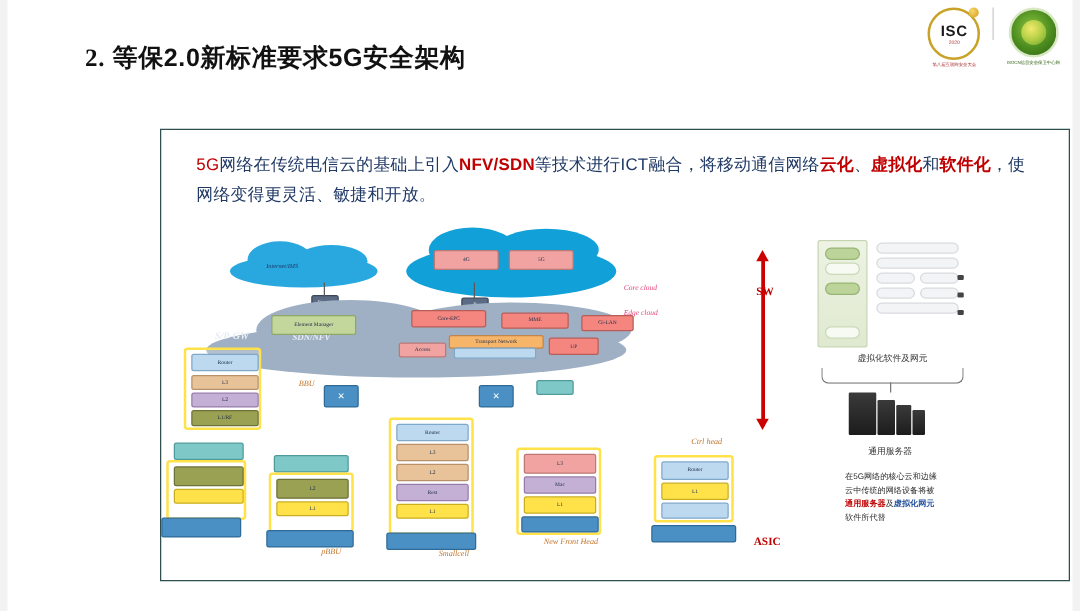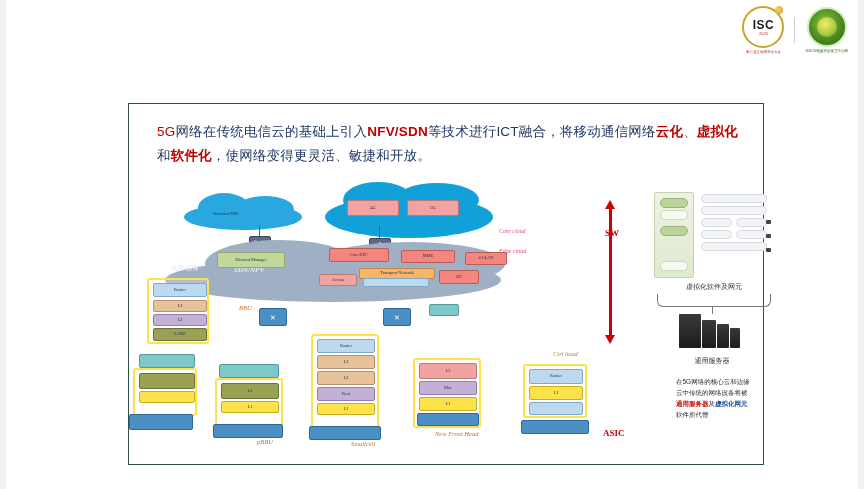--- a/index.html
+++ b/index.html
@@ -28,21 +28,20 @@
     background: #f2f2f2;
   }
   .slide-edge-l { left: 0; }
   .slide-edge-r { right: 0; }
 
   
   .logo-bar {
     position: absolute;
     right: 16px; top: 6px;
     display: flex;
-    align-items: center;
     gap: 10px;
   }
   .logo-block { display: flex; flex-direction: column; align-items: center; }
   .isc-mark {
     width: 38px; height: 38px;
     border-radius: 50%;
     border: 2px solid #c9a227;
     background: #ffffff;
     display: flex; align-items: center; justify-content: center;
     flex-direction: column;
@@ -88,21 +87,21 @@
     color: #111111;
     letter-spacing: .5px;
     white-space: nowrap;
   }
   .title .tnum { font-family: "Liberation Serif", serif; }
 
   
   .frame {
     position: absolute;
     left: 128px; top: 103px;
-    width: 636px; height: 362px;
+    width: 728px; height: 362px;
     border: 1px solid #2f4f4f;
     background: #ffffff;
     box-sizing: border-box;
   }
 
   .intro {
     position: absolute;
     left: 28px; top: 16px; right: 22px;
     font-size: 13.5px;
     line-height: 24px;
@@ -309,20 +308,24 @@
     </div>
     <div class="logo-sep"></div>
     <div class="logo-block">
       <div class="green-mark">
         <div class="globe"></div>
       </div>
       <div class="green-caption">ISGCN信息安全保卫中心网</div>
     </div>
   </div>
 
+  <div class="title">
+    <span class="tnum">2.</span>
+    <span>等保2.0新标准要求5G安全架构</span>
+  </div>
 
   <div class="frame">
 
     <div class="intro">
       <span class="em5g">5G</span><span>网络在传统电信云的基础上引入</span><span class="em">NFV/SDN</span><span>等技术进行ICT融合，将移动通</span><span>信网络</span><span class="em">云化</span><span>、</span><span class="em">虚拟化</span><span>和</span><span class="em">软件化</span><span>，使网络变得更灵活、敏捷和开放。</span>
     </div>
 
     <div class="diagram">
 
       <div class="cloud cloud-blue cloud-a"></div>

